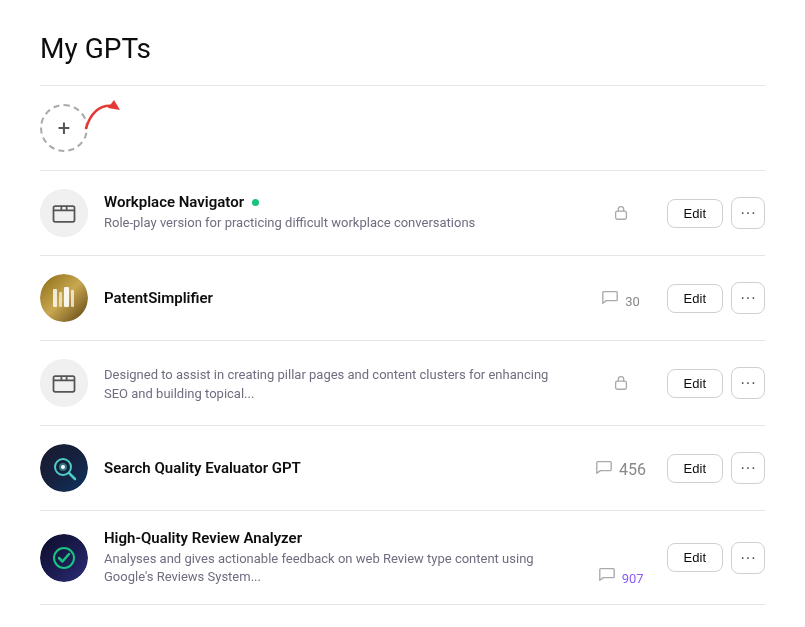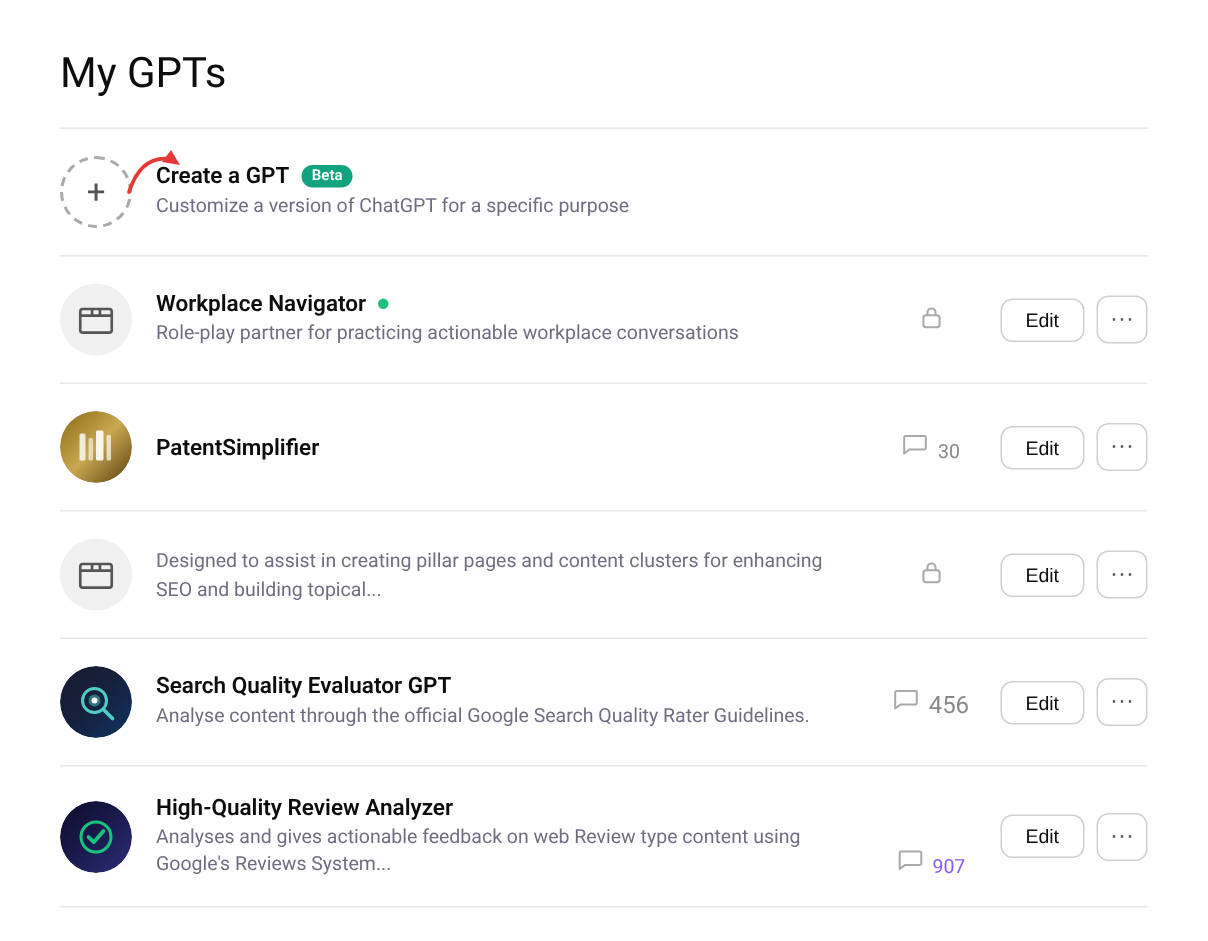--- a/index.html
+++ b/index.html
@@ -134,48 +134,41 @@
 <hr class="divider">
 
 <div class="row">
   <div class="avatar-create">
     <span>+</span>
 
     <svg class="arrow-svg" width="40" height="36" viewBox="0 0 40 36" fill="none" xmlns="http://www.w3.org/2000/svg" style="position:absolute;top:-8px;right:-38px;">
       <path d="M2 30 Q10 5 30 8" stroke="#e53935" stroke-width="2.5" fill="none" stroke-linecap="round"></path>
       <polygon points="30,2 36,12 24,10" fill="#e53935"></polygon>
     </svg>
-  </div>
-  <div class="row-content">
-    <div class="row-title">
-      <span>Create a GPT</span>
-      <span class="beta-badge">Beta</span>
-    </div>
-    <div class="row-desc">Customize a version of ChatGPT for a specific purpose</div>
   </div>
 </div>
 
 <div id="gpt-list">
     <div class="row">
     <div class="avatar">
         <div style="width:48px;height:48px;border-radius:50%;background:#f0f0f0;display:flex;align-items:center;justify-content:center;">
           <svg class="box-icon" viewBox="0 0 32 32" fill="none" xmlns="http://www.w3.org/2000/svg">
     <rect x="4" y="8" width="24" height="18" rx="2" stroke="#555" stroke-width="2" fill="none"></rect>
     <path d="M4 13h24" stroke="#555" stroke-width="2"></path>
     <path d="M13 8v5" stroke="#555" stroke-width="2"></path>
     <path d="M19 8v5" stroke="#555" stroke-width="2"></path>
   </svg>
         </div>
       </div>
     <div class="row-content">
       <div class="row-title">
         <span>Workplace Navigator</span>
           <span class="dot-indicator"></span>
       </div>
-      <div class="row-desc">Role-play partner for practicing actionable workplace conversations</div>
+      <div class="row-desc">Role-play version for practicing difficult workplace conversations</div>
     </div>
     <div class="row-meta">
         <span><svg width="18" height="18" viewBox="0 0 20 20" fill="none" xmlns="http://www.w3.org/2000/svg">
     <rect x="4" y="9" width="12" height="9" rx="2" stroke="#aaa" stroke-width="1.5" fill="none"></rect>
     <path d="M7 9V7a3 3 0 016 0v2" stroke="#aaa" stroke-width="1.5" fill="none" stroke-linecap="round"></path>
   </svg></span>
       </div>
     <div class="row-actions">
       <button class="btn-edit">Edit</button>
       <button class="btn-more">···</button>
@@ -241,21 +234,20 @@
       <circle cx="13" cy="13" r="4" fill="#4ecdc4" opacity="0.5"></circle>
       <line x1="19" y1="19" x2="25" y2="25" stroke="#4ecdc4" stroke-width="2.5" stroke-linecap="round"></line>
       <circle cx="13" cy="13" r="2" fill="#fff"></circle>
     </svg>
   </div>
       </div>
     <div class="row-content">
       <div class="row-title">
         <span>Search Quality Evaluator GPT</span>
       </div>
-      <div class="row-desc">Analyse content through the official Google Search Quality Rater Guidelines.</div>
     </div>
     <div class="row-meta">
         <span><svg width="18" height="18" viewBox="0 0 20 20" fill="none" xmlns="http://www.w3.org/2000/svg">
     <path d="M3 4h14a1 1 0 011 1v8a1 1 0 01-1 1H6l-4 3V5a1 1 0 011-1z" stroke="#aaa" stroke-width="1.5" fill="none" stroke-linejoin="round"></path>
   </svg></span>
         <span style="font-size:16px;color:#888;">456</span>
       </div>
     <div class="row-actions">
       <button class="btn-edit">Edit</button>
       <button class="btn-more">···</button>

